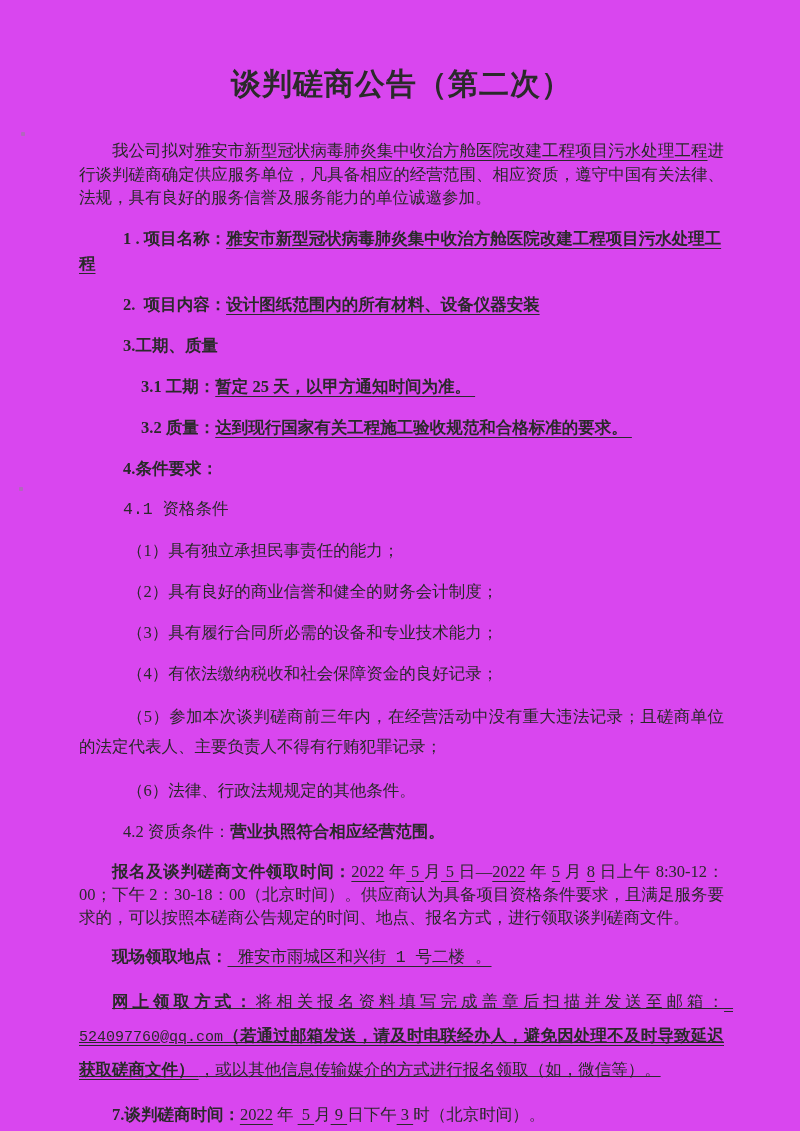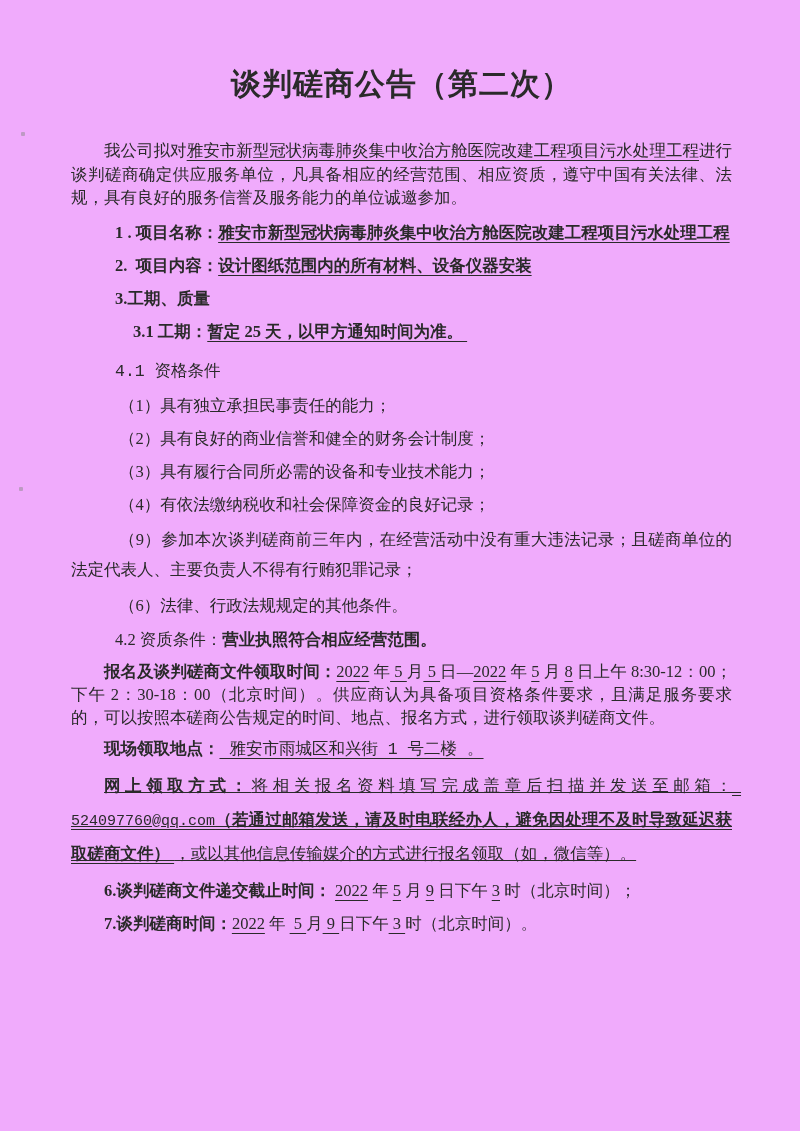--- a/index.html
+++ b/index.html
@@ -6,35 +6,35 @@
   body {
     width: 800px; height: 1131px;
     background: #ffffff;
     font-family: "Liberation Serif", serif;
   }
   .page {
     position: relative;
     width: 800px; height: 1131px;
     box-sizing: border-box;
     padding: 0 60px 0 63px;
-    background: #f0abfc;
+    background: #d946ef;
     color: #2a2a2a;
     overflow: hidden;
   }
   .title {
     margin: 0;
     padding-top: 64px;
     line-height: 40px;
     font-size: 30px;
     font-weight: bold;
     text-align: center;
     letter-spacing: 1px;
   }
   p {
-    margin: 8px;
+    margin: 16px;
     font-size: 16.5px;
     line-height: 25px;
     white-space: pre-wrap;
   }
   .just { text-align: justify; }
   .ind-a { text-indent: 33px; }   
   .ind-b { text-indent: 44px; }   
   .ind-c { text-indent: 62px; }   
   .ind-d { text-indent: 48px; }   
   .b { font-weight: bold; }
@@ -83,37 +83,38 @@
   <p id="p1" class="ind-a just"><span>我公司拟对</span><span class="u">雅安市新型冠状病毒肺炎集中收治方舱医院改建工程项目污水处理工程</span><span>进行谈判磋商确定供应服务单位，凡具备相应的经营范围、相应资质，遵守中国有关法律、法规，具有良好的服务信誉及服务能力的单位诚邀参加。</span></p>
 
   <p id="item1" class="ind-b"><span class="b">1 . 项目名称：</span><span class="b u">雅安市新型冠状病毒肺炎集中收治方舱医院改建工程项目污水处理工程</span></p>
 
   <p id="item2" class="ind-b"><span class="b">2.  项目内容：</span><span class="b u">设计图纸范围内的所有材料、设备仪器安装</span></p>
 
   <p id="sec3" class="ind-b"><span class="b">3.工期、质量</span></p>
 
   <p id="sec31" class="ind-c"><span class="b">3.1 工期：</span><span class="b u">暂定 25 天，以甲方通知时间为准。 </span></p>
 
+  <p id="sec32" class="ind-c"><span class="b">3.2 质量：</span><span class="b u">达到现行国家有关工程施工验收规范和合格标准的要求。 </span></p>
 
+  <p id="sec4" class="ind-b"><span class="b">4.条件要求：</span></p>
 
   <p id="sec41" class="ind-b">4.1 资格条件</p>
 
   <p id="c1" class="ind-d">（1）具有独立承担民事责任的能力；</p>
   <p id="c2" class="ind-d">（2）具有良好的商业信誉和健全的财务会计制度；</p>
   <p id="c3" class="ind-d">（3）具有履行合同所必需的设备和专业技术能力；</p>
   <p id="c4" class="ind-d">（4）有依法缴纳税收和社会保障资金的良好记录；</p>
-  <p id="c5" class="ind-d just">（9）参加本次谈判磋商前三年内，在经营活动中没有重大违法记录；且磋商单位的法定代表人、主要负责人不得有行贿犯罪记录；</p>
+  <p id="c5" class="ind-d just">（5）参加本次谈判磋商前三年内，在经营活动中没有重大违法记录；且磋商单位的法定代表人、主要负责人不得有行贿犯罪记录；</p>
   <p id="c6" class="ind-d">（6）法律、行政法规规定的其他条件。</p>
 
   <p id="sec42" class="ind-b"><span>4.2 资质条件：</span><span class="b">营业执照符合相应经营范围。</span></p>
 
   <p id="pickup" class="ind-a just"><span class="b">报名及谈判磋商文件领取时间：</span><span class="u">2022</span><span> 年</span><span class="u"> 5 </span><span>月</span><span class="u"> 5 </span><span>日—</span><span class="u">2022</span><span> 年 </span><span class="u">5</span><span> 月 </span><span class="u">8</span><span> 日上午 8:30-12：00；下午 2：30-18：00（北京时间）。供应商认为具备项目资格条件要求，且满足服务要求的，可以按照本磋商公告规定的时间、地点、报名方式，进行领取谈判磋商文件。</span></p>
 
 
   <p id="site" class="ind-a"><span class="b">现场领取地点：</span><span class="u"> 雅安市雨城区和兴街 1 号二楼 。</span></p>
 
   <p id="online" class="ind-a just"><span class="b">网上领取方式：</span><span>将相关报名资料填写完成盖章后扫描并发送至邮箱：</span><span class="u mono"> 524097760@qq.com</span><span class="b u">（若通过邮箱发送，请及时电联经办人，避免因处理不及时导致延迟获取磋商文件） </span><span>，或以</span><span>其他信息传输媒介的方式进行报名领取（如，微信等）。</span></p>
 
-  <p id="deadline" class="ind-a"><span class="b">6.谈判磋商文件递交截止时间：</span><span> </span><span class="u">2022</span><span> 年 </span><span class="u">5</span><span> 月 </span><span class="u">9</span><span> 日下午 </span><span class="u">3</span><span> 时（北京时间）；</span></p>
 
   <p id="meeting" class="ind-a"><span class="b">7.谈判磋商时间：</span><span class="u">2022</span><span> 年 </span><span class="u"> 5 </span><span>月</span><span class="u"> 9 </span><span>日下午</span><span class="u"> 3 </span><span>时（北京时间）。</span></p>
 
 </div>
 
 </body></html>

